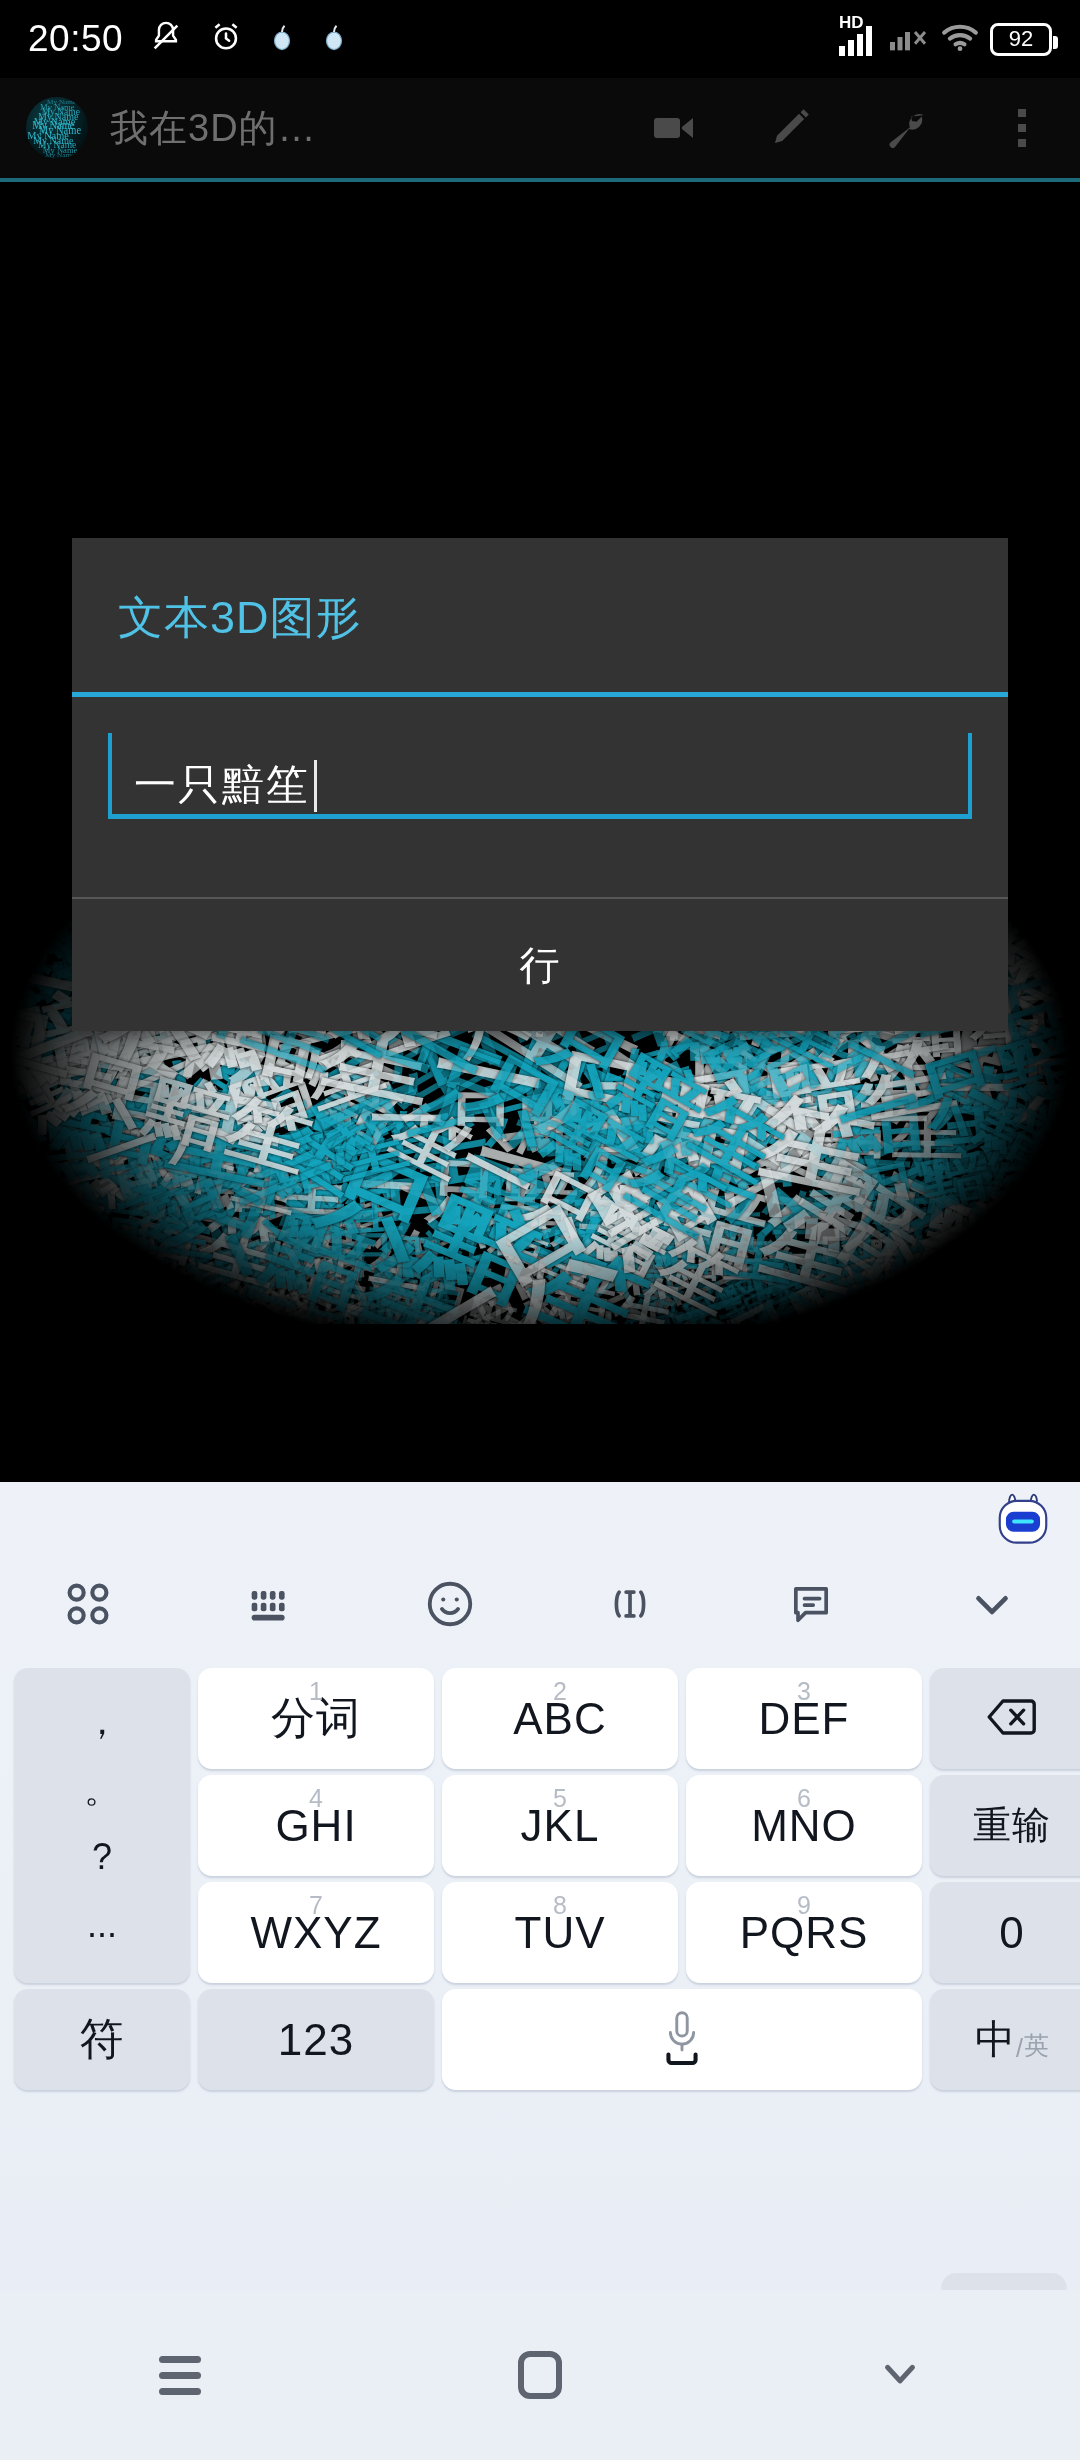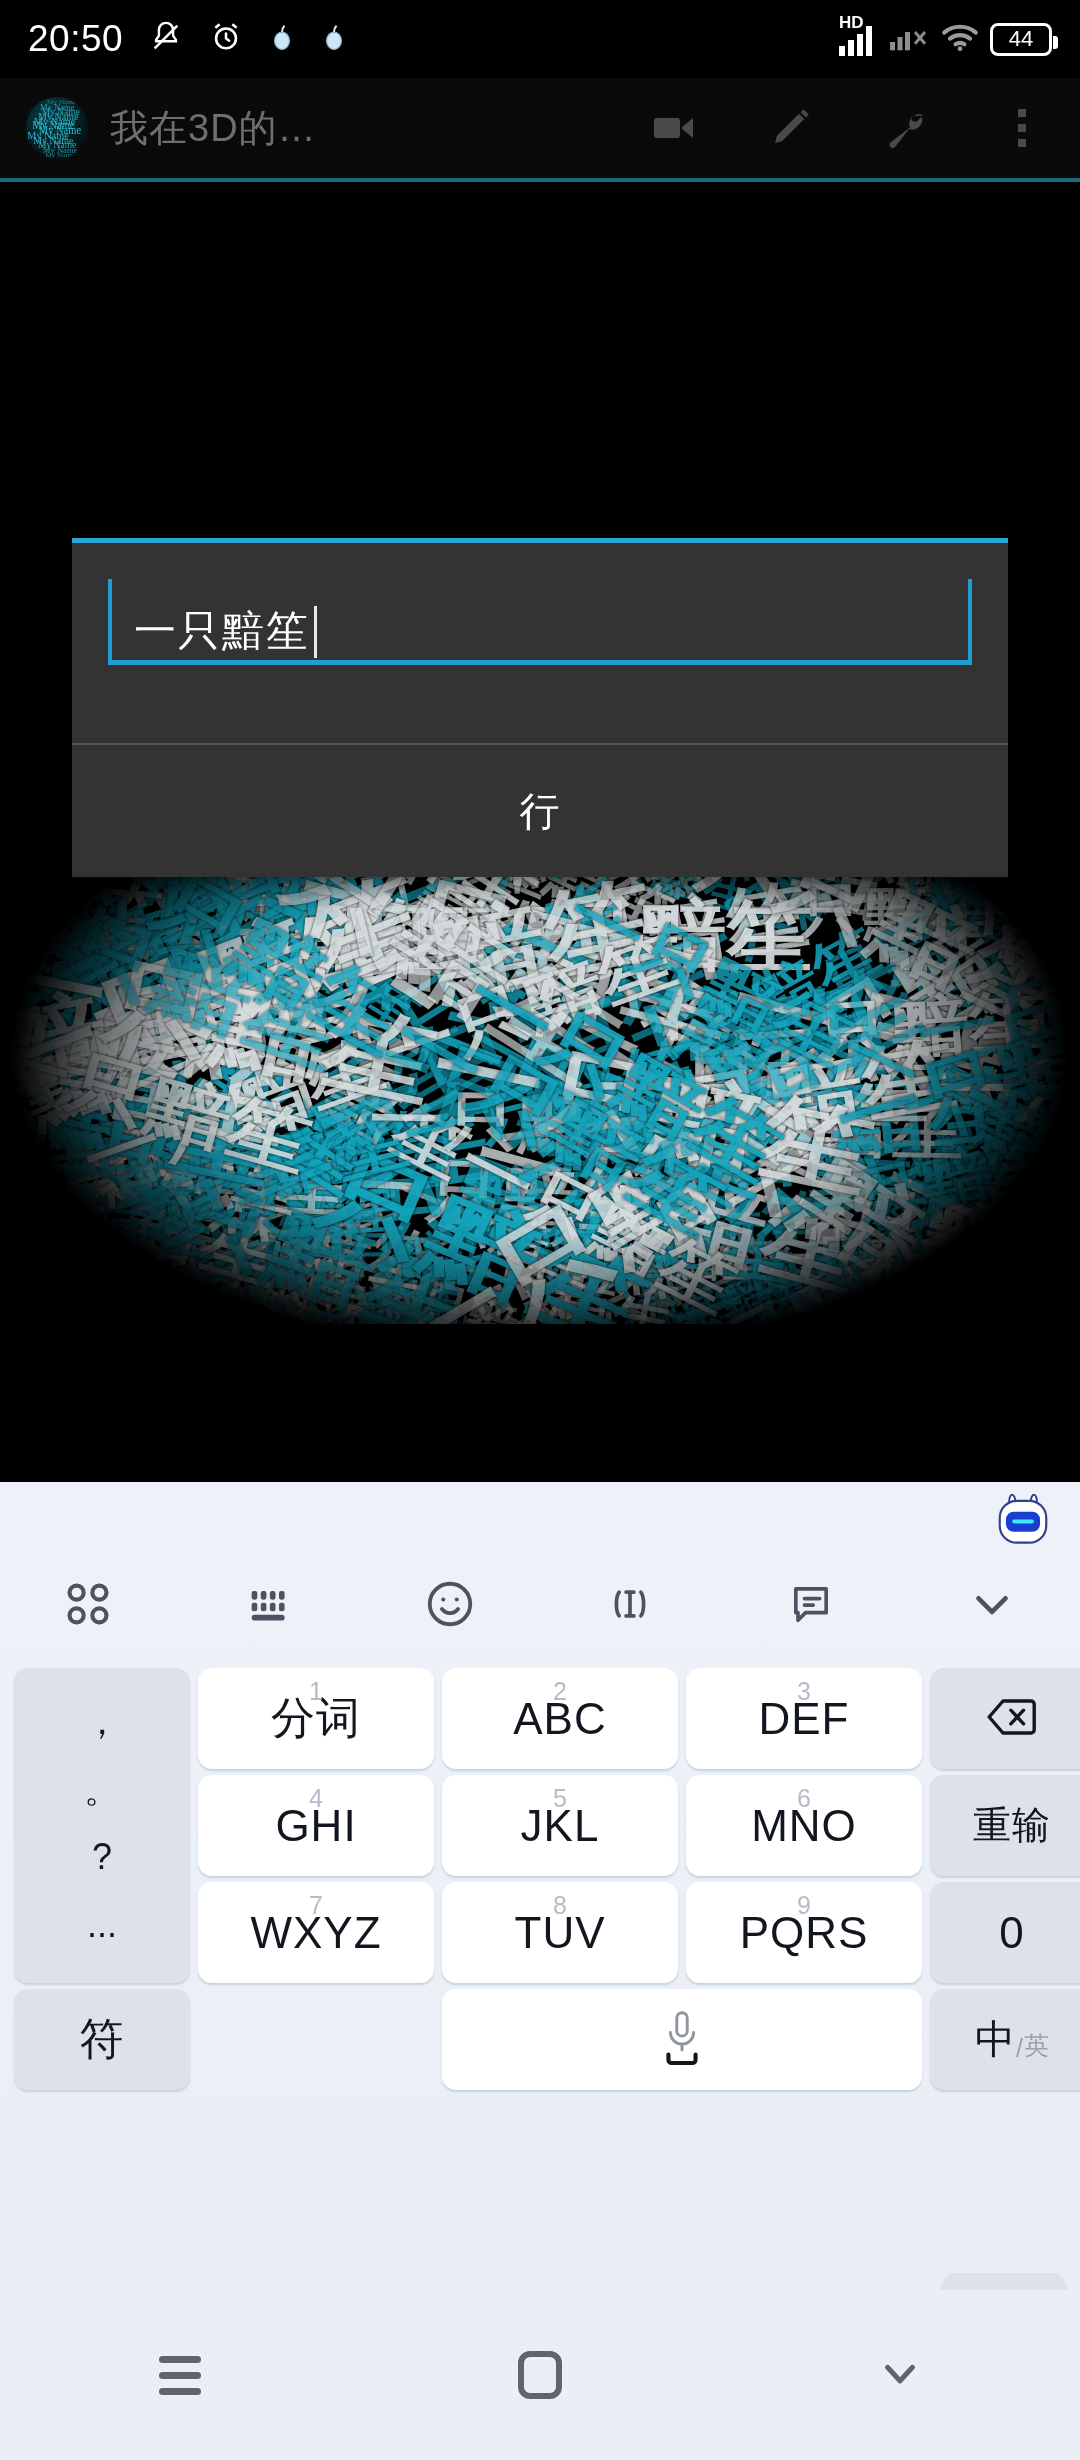--- a/index.html
+++ b/index.html
@@ -216,21 +216,21 @@
       </span>
       <span class="sb-ico">
         <svg width="38" height="30" viewBox="0 0 24 18">
           <path d="M2 6.2A15.5 15.5 0 0 1 22 6.2" stroke="#9b9b9b" stroke-width="2.6" fill="none" stroke-linecap="round"></path>
           <path d="M5.6 10A10.5 10.5 0 0 1 18.4 10" stroke="#9b9b9b" stroke-width="2.6" fill="none" stroke-linecap="round"></path>
           <path d="M9.2 13.6A5.2 5.2 0 0 1 14.8 13.6" stroke="#9b9b9b" stroke-width="2.6" fill="none" stroke-linecap="round"></path>
           <circle cx="12" cy="16.4" r="1.5" fill="#9b9b9b"></circle>
         </svg>
       </span>
       <span class="batt">
-        <span>44</span>
+        <span>92</span>
       </span>
     </div>
   </div>
 
   <div class="appbar">
     <div class="app-logo" id="applogo">
         <i style="font-size: 7.2px; opacity: 0.61; left: 21.1px; top: 1.3px; transform: scaleY(0.89);">My Name</i>
         <i style="font-size: 8.6px; opacity: 0.78; left: 14px; top: 5.3px; transform: scaleY(0.98);">My Name</i>
         <i style="font-size: 9.5px; opacity: 0.88; left: 15.7px; top: 9.6px; transform: scaleY(1.03);">My Name</i>
         <i style="font-size: 10px; opacity: 0.94; left: 12.1px; top: 14.1px; transform: scaleY(1.07);">My Name</i>
@@ -423,20 +423,21 @@
         <t style="font-size: 54px; color: rgb(214, 220, 221); opacity: 0.67; left: 881px; top: 492px; transform: translate(-50%, -50%) rotate(-22deg) scaleX(0.94); z-index: 65; text-shadow: rgba(0, 0, 0, 0.9) 0px 0px 3px;">一只黯笙</t>
         <t style="font-size: 45px; color: rgb(20, 164, 189); opacity: 0.73; left: 874px; top: 494px; transform: translate(-50%, -50%) rotate(3.5deg) scaleX(0.93); z-index: 64; text-shadow: rgba(0, 0, 0, 0.9) 0px 0px 3px;">一只黯笙</t>
         <t style="font-size: 71px; color: rgb(214, 220, 221); opacity: 0.63; left: 219px; top: 80px; transform: translate(-50%, -50%) rotate(9.8deg) scaleX(1.02); z-index: 76; text-shadow: rgba(0, 0, 0, 0.9) 0px 0px 3px;">一只黯笙</t>
         <t style="font-size: 76px; color: rgb(20, 164, 189); opacity: 0.8; left: 389px; top: 247px; transform: translate(-50%, -50%) rotate(29.7deg) scaleX(1.2); z-index: 100; text-shadow: rgba(0, 0, 0, 0.9) 0px 0px 3px;">一只黯笙一只黯笙</t>
         <t style="font-size: 70px; color: rgb(20, 164, 189); opacity: 0.87; left: 990px; top: 291px; transform: translate(-50%, -50%) rotate(-16.7deg) scaleX(1.2); z-index: 100; text-shadow: rgba(0, 0, 0, 0.9) 0px 0px 3px;">一只黯笙</t>
       <div class="sphere-shade"></div>
     </div>
   </div>
 
   <div class="dialog">
+    <div class="dlg-title">文本3D图形</div>
     <div class="dlg-rule"></div>
     <div class="dlg-input-wrap">
       <div class="dlg-input-box">
         <span class="dlg-input-text">一只黯笙</span>
         <span class="caret"></span>
       </div>
     </div>
     <div class="dlg-gap"></div>
     <div class="dlg-sep"></div>
     <div class="dlg-btnrow">
@@ -564,20 +565,23 @@
         <span class="num">9</span>
         <span class="lbl">PQRS</span>
       </div>
       <div class="key gray" style="grid-column:5; grid-row:3;">
         <span class="lbl">0</span>
       </div>
 
       <div class="key gray" style="grid-column:1; grid-row:4;">
         <span class="lbl">符</span>
       </div>
+      <div class="key gray" style="grid-column:2; grid-row:4;">
+        <span class="lbl">123</span>
+      </div>
       <div class="key wide-space" style="grid-column:3 / span 2; grid-row:4;">
         <span>
           <svg width="60" height="62" viewBox="0 0 30 32" fill="none">
             <rect x="12.3" y="3" width="5.4" height="12" rx="2.7" stroke="#8f96a2" stroke-width="1.5"></rect>
             <path d="M9 13.2c0 3.3 2.7 6 6 6s6-2.7 6-6" stroke="#8f96a2" stroke-width="1.5" stroke-linecap="round"></path>
             <path d="M15 19.2v3" stroke="#8f96a2" stroke-width="1.5" stroke-linecap="round"></path>
             <path d="M8 24.5v2.8a1.6 1.6 0 0 0 1.6 1.6h10.8a1.6 1.6 0 0 0 1.6-1.6v-2.8" stroke="#11161f" stroke-width="2.1" stroke-linecap="round"></path>
           </svg>
         </span>
       </div>

